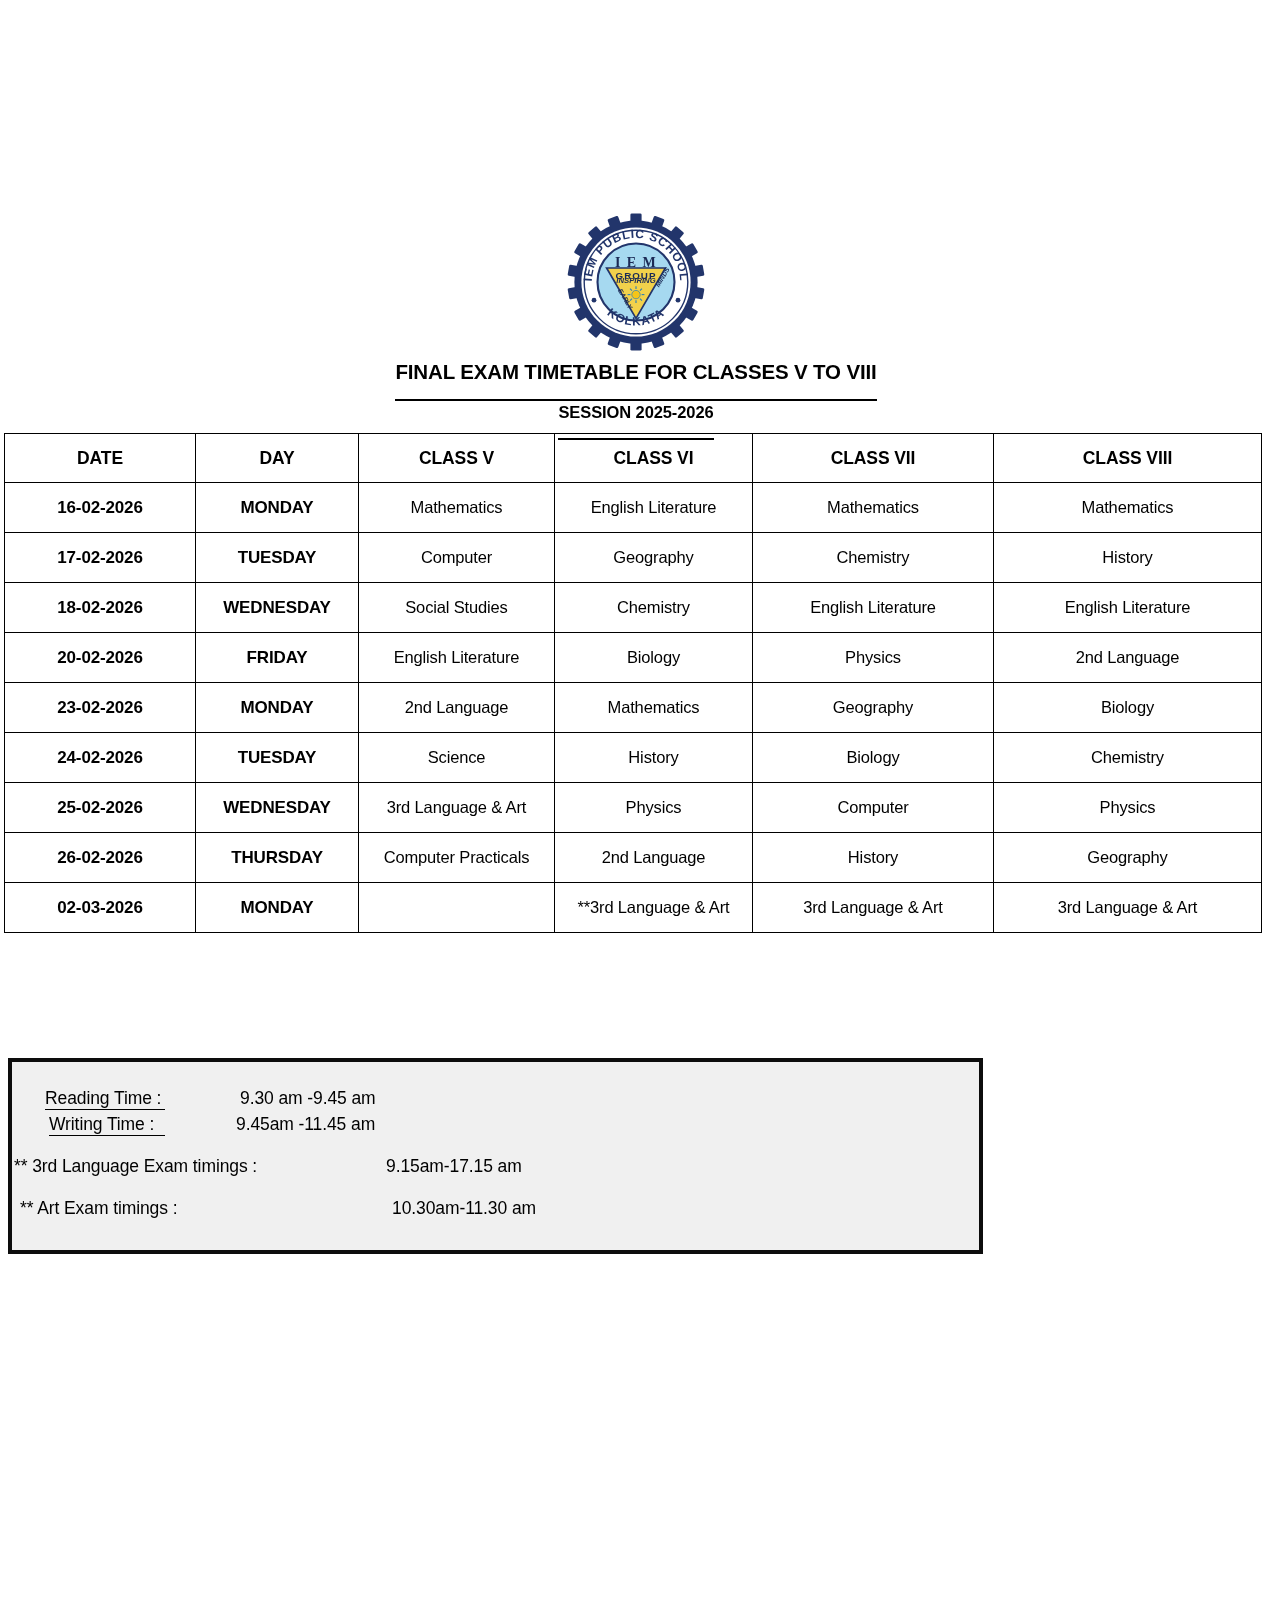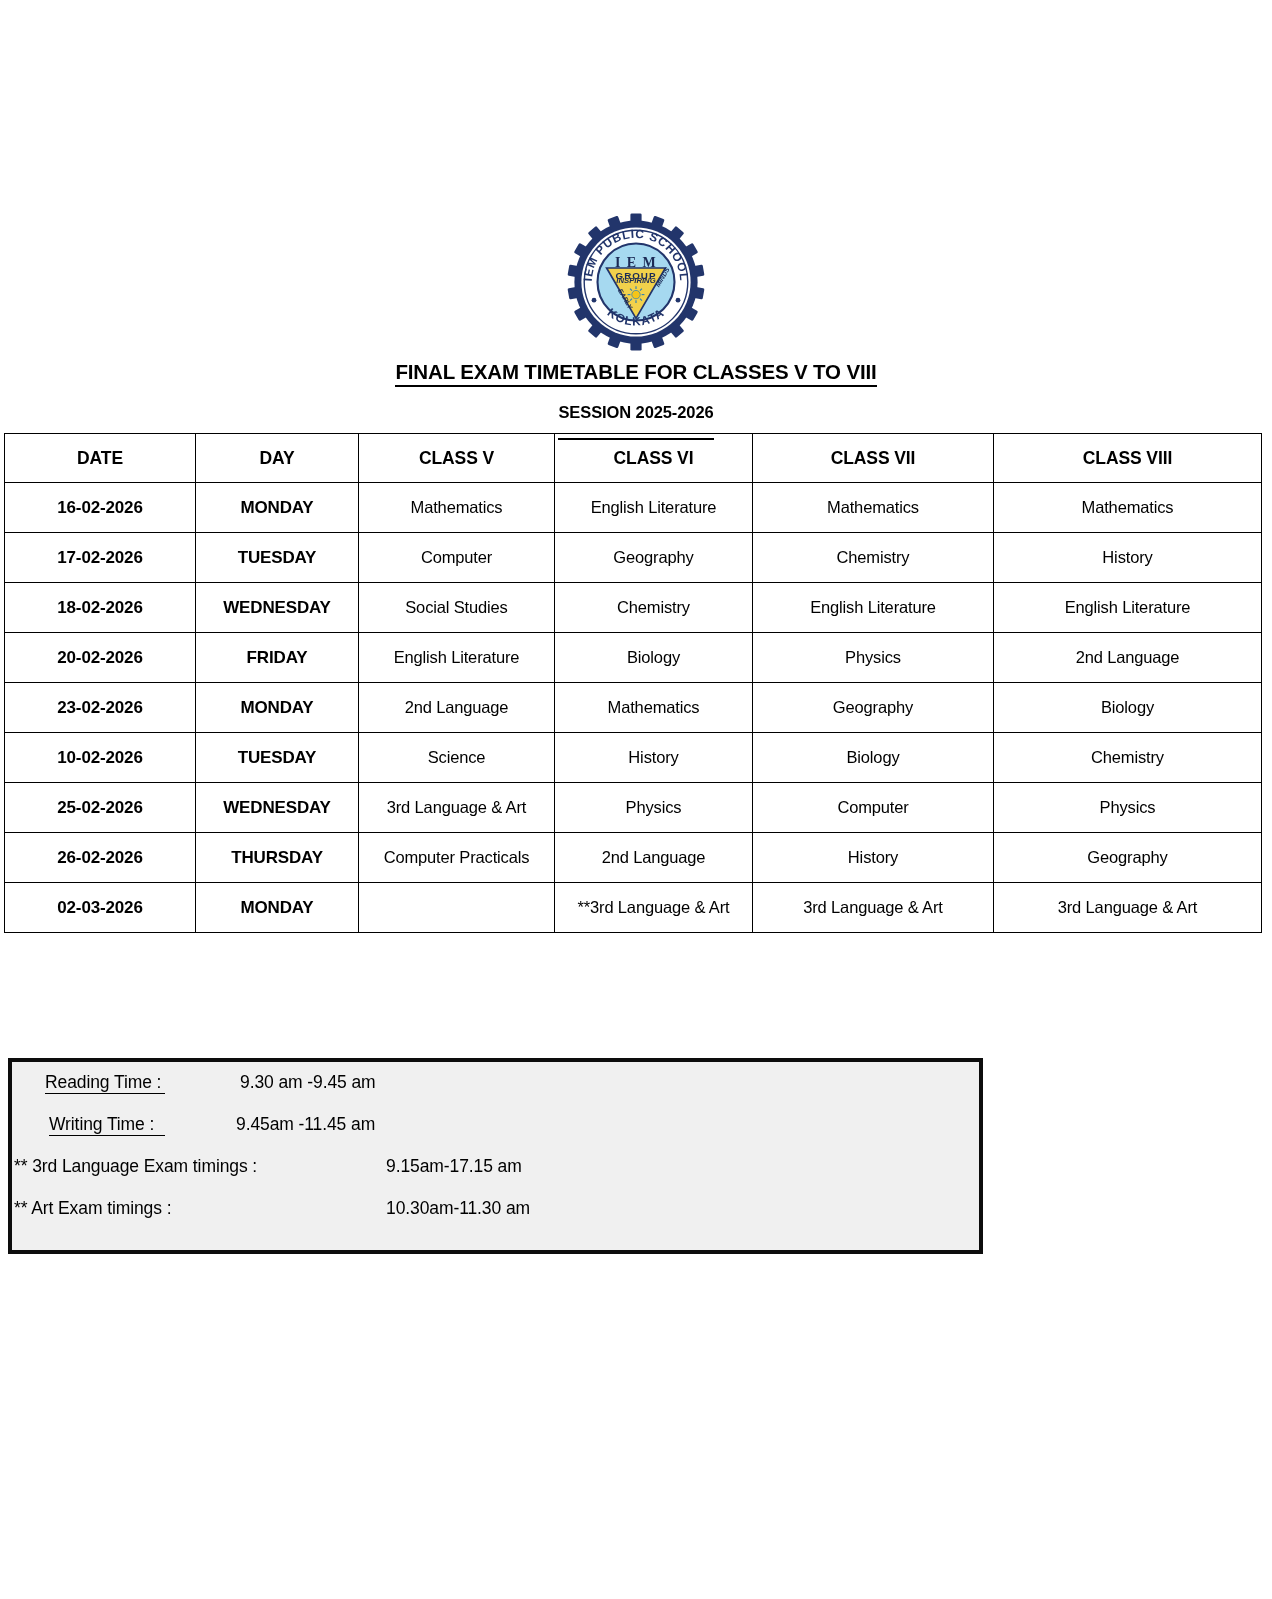--- a/index.html
+++ b/index.html
@@ -33,21 +33,21 @@
     top: 360px;
     width: 1272px;
     text-align: center;
   }
   .doc-title {
     font-size: 20.5px;
     font-weight: bold;
     letter-spacing: -0.15px;
     display: inline-block;
     border-bottom: 2.2px solid #000;
-    padding-bottom: 1px;
+    padding-bottom: 15px;
     line-height: 1.15;
   }
   #subtitle-block {
     position: absolute;
     left: 0;
     top: 403px;
     width: 1272px;
     text-align: center;
   }
   .doc-subtitle {
@@ -128,32 +128,32 @@
     border-bottom: 1.6px solid #000;
     padding-bottom: 0px;
   }
   .note-value {
     display: inline-block;
     vertical-align: baseline;
   }
 
   #note-reading { top: 10px; padding-left: 33px; }
   #note-reading .note-label { width: 120px; }
-  #note-reading .note-value { padding-left: 75px; }
+  #note-reading .note-value { padding-left: 75px; margin-top: 16px; }
 
   #note-writing { top: 52px; padding-left: 37px; }
   #note-writing .note-label { width: 116px; }
   #note-writing .note-value { padding-left: 71px; }
 
   #note-lang { top: 94px; padding-left: 0px; }
   #note-lang .note-label { width: 372px; padding-left: 2px; }
   #note-lang .note-value { padding-left: 0px; }
 
   #note-art { top: 136px; padding-left: 0px; }
-  #note-art .note-label { width: 372px; padding-left: 2px; }
+  #note-art .note-label { width: 372px; padding-left: 8px; }
   #note-art .note-value { padding-left: 0px; }
 </style>
 </head>
 <body>
 
 <div id="logo-wrap">
   <svg id="logo-svg" width="140" height="140" viewBox="0 0 200 200">
 
     <g fill="#22356b">
       <circle cx="100" cy="100" r="88"></circle>
@@ -285,21 +285,21 @@
       </tr>
       <tr>
         <td class="c-date">23-02-2026</td>
         <td class="c-day">MONDAY</td>
         <td class="c-sub">2nd Language</td>
         <td class="c-sub">Mathematics</td>
         <td class="c-sub">Geography</td>
         <td class="c-sub">Biology</td>
       </tr>
       <tr>
-        <td class="c-date">10-02-2026</td>
+        <td class="c-date">24-02-2026</td>
         <td class="c-day">TUESDAY</td>
         <td class="c-sub">Science</td>
         <td class="c-sub">History</td>
         <td class="c-sub">Biology</td>
         <td class="c-sub">Chemistry</td>
       </tr>
       <tr>
         <td class="c-date">25-02-2026</td>
         <td class="c-day">WEDNESDAY</td>
         <td class="c-sub">3rd Language &amp; Art</td>

